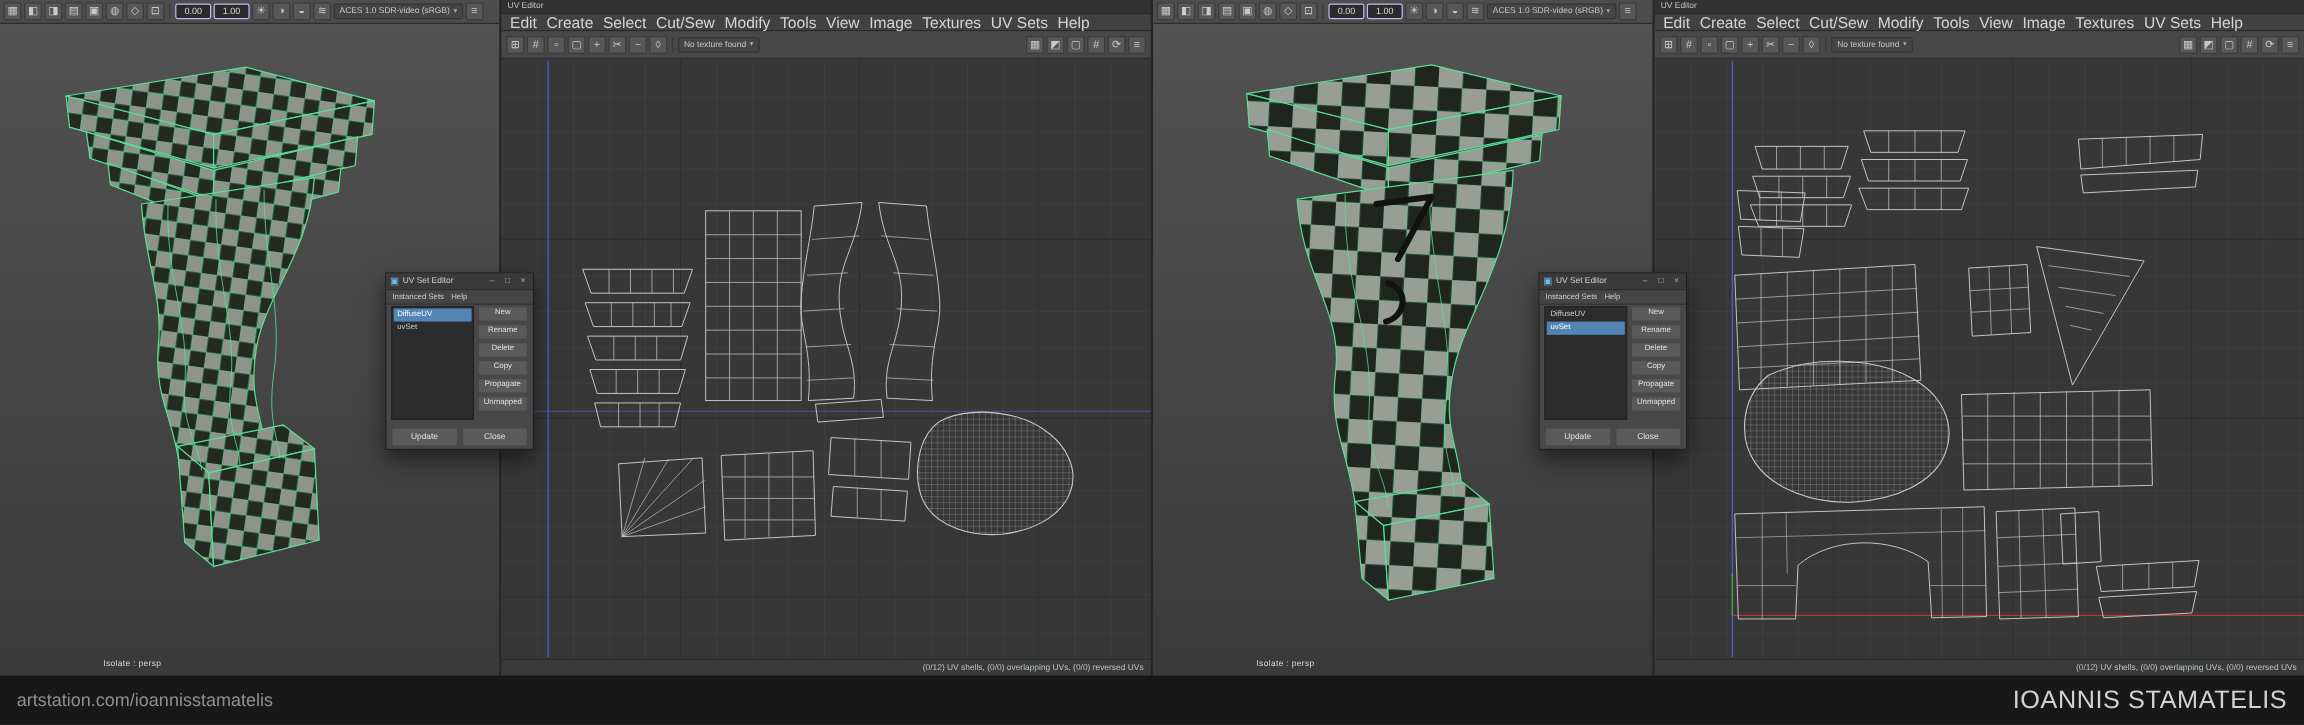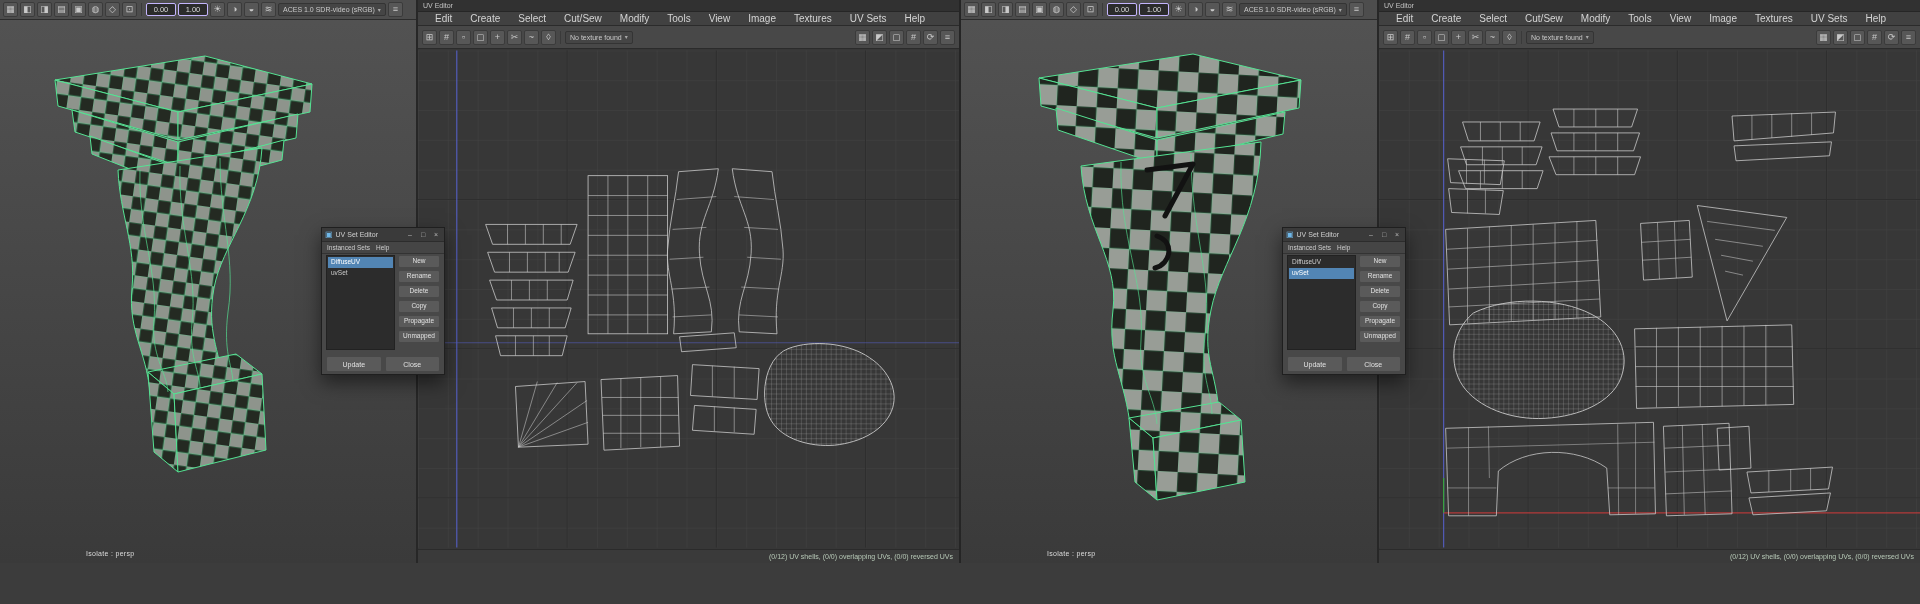--- a/index.html
+++ b/index.html
@@ -28,21 +28,21 @@
   .caret{font-size:6px;color:#a8a8a8;}
   .tb-sep{width:1px;height:13px;background:#3a3a3a;margin:0 2px;}
   .spacer{flex:1;}
 
   
   .uv-editor{position:absolute;left:418px;top:0;right:0;bottom:0;background:#3d3d3d;}
   .uv-titlebar{position:absolute;left:0;right:0;top:0;height:11px;background:#313131;border-bottom:1px solid #262626;
                display:flex;align-items:center;padding:0 5px;font-size:7px;color:#c4c4c4;}
   .uv-menubar{position:absolute;left:0;right:0;top:12px;height:13px;background:#414141;border-bottom:1px solid #2b2b2b;
               display:flex;align-items:center;padding:0 3px;}
-  .menu-item{font-size:10px;color:#d4d4d4;padding:0 4px;line-height:13px;display:inline-block;margin-left:10px;}
+  .menu-item{font-size:13px;color:#d4d4d4;padding:0 4px;line-height:13px;display:inline-block;}
   .uv-toolbar{position:absolute;left:0;right:0;top:26px;height:22px;background:#484848;border-bottom:1px solid #2b2b2b;
               display:flex;align-items:center;gap:2px;padding:0 4px;}
   .uv-canvas{position:absolute;left:0;right:0;top:49px;bottom:14px;background:#373737;}
   .uv-canvas svg{display:block;}
   .uv-status{position:absolute;left:0;right:0;bottom:0;height:13px;background:#3a3a3a;border-top:1px solid #2b2b2b;
              display:flex;align-items:center;justify-content:flex-end;padding:0 6px;font-size:7px;color:#b7c9b7;}
 
   
   .uvset-dialog{position:absolute;left:321px;top:227px;width:122px;height:146px;background:#484848;
                 border:1px solid #1f1f1f;box-shadow:0 8px 18px rgba(0,0,0,.5);z-index:10;}
@@ -475,13 +475,17 @@
             </div>
         </div>
         <div class="dlg-footer">
           <span class="dlg-btn">Update</span>
           <span class="dlg-btn">Close</span>
         </div>
       </div>
     </section>
   </div>
 
+  <footer class="caption">
+    <span class="caption-left">artstation.com/ioannisstamatelis</span>
+    <span class="caption-right">IOANNIS STAMATELIS</span>
+  </footer>
 </div>
 
 </body></html>

